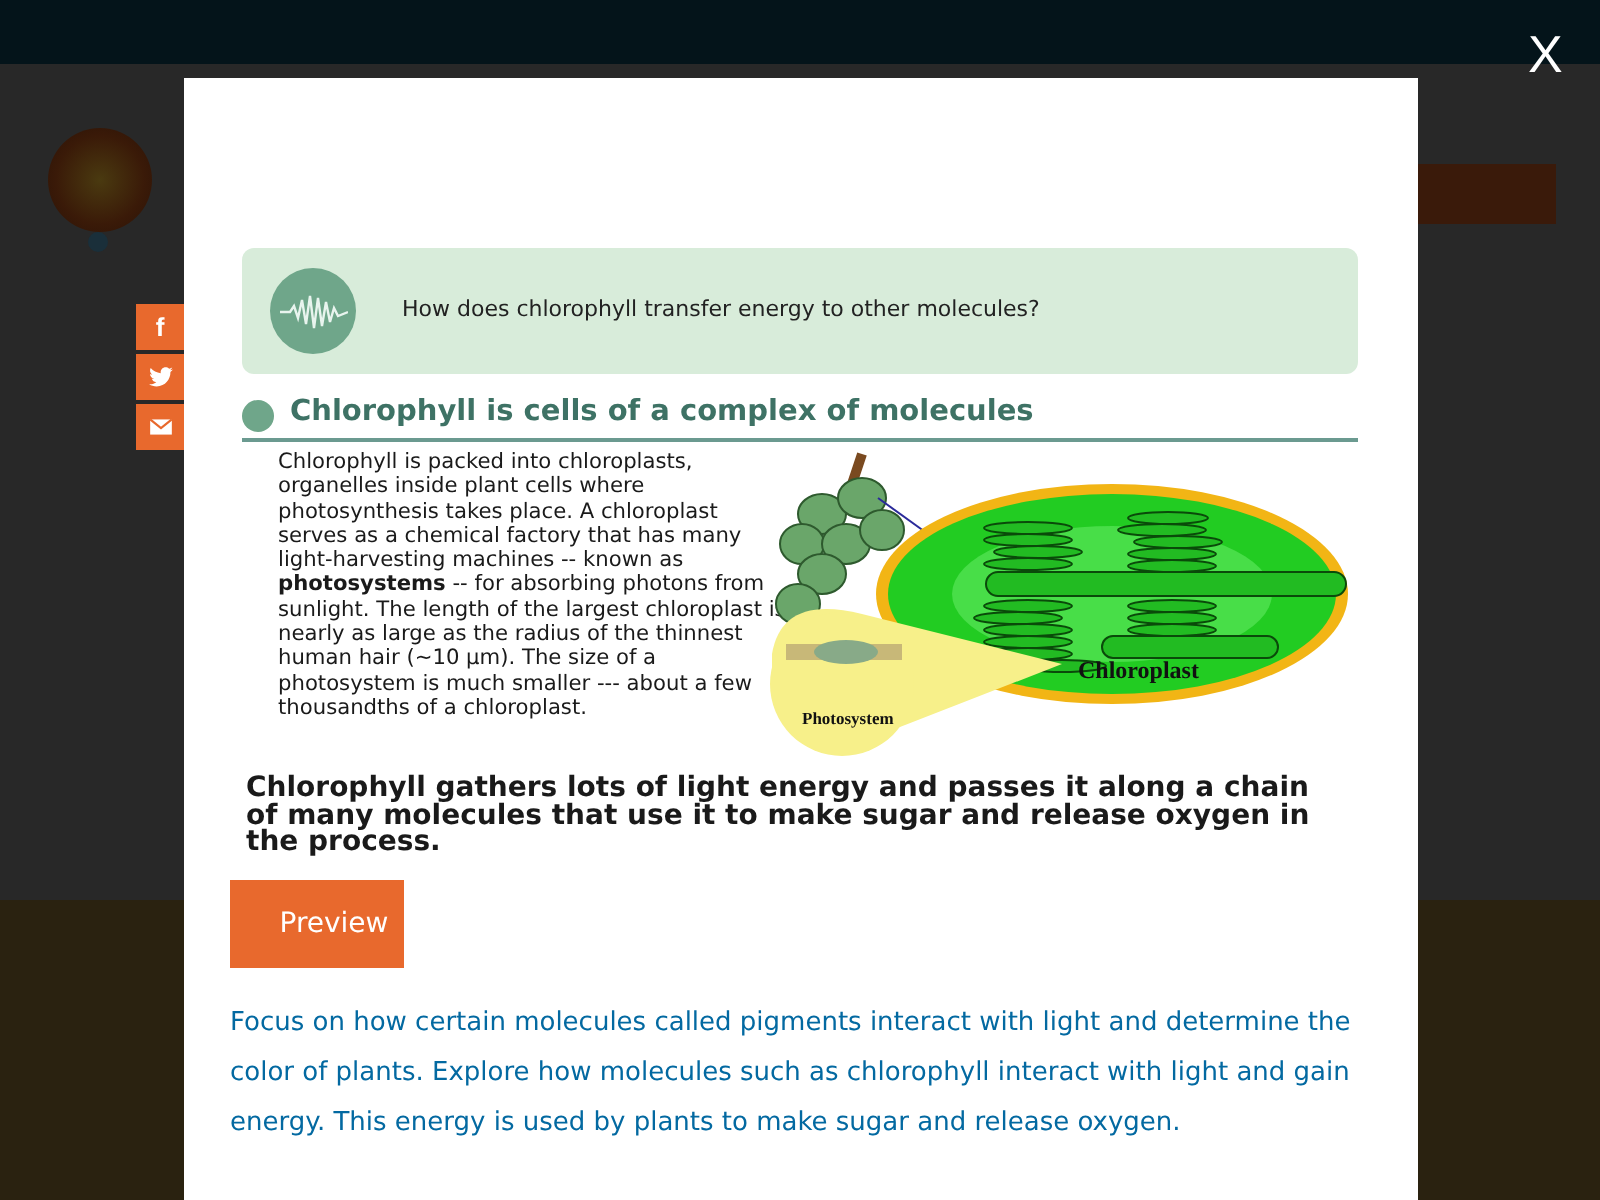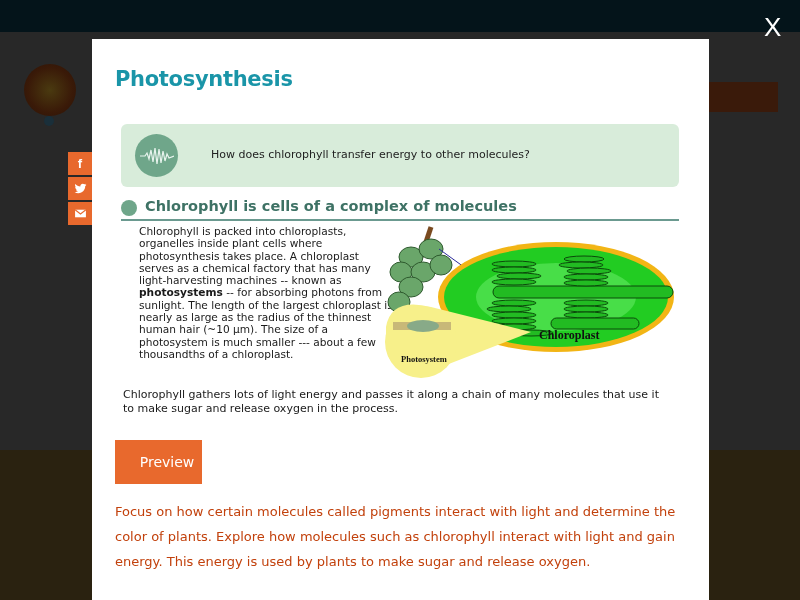--- a/index.html
+++ b/index.html
@@ -27,37 +27,37 @@
              font-family: "Liberation Sans", sans-serif; cursor: pointer; line-height: 30px; }
 
   
   .modal { position: absolute; left: 92px; top: 39px; width: 617px; height: 561px; background: #ffffff; overflow: hidden; }
   .modal-title { position: absolute; left: 23px; top: 28px; font-size: 21px; font-weight: bold; color: #1a95a8;
                  font-family: "DejaVu Sans", sans-serif; letter-spacing: -0.3px; }
 
   .question-box { position: absolute; left: 29px; top: 85px; width: 558px; height: 63px; background: #d8ecda; border-radius: 6px; }
   .question-icon { position: absolute; left: 14px; top: 10px; width: 43px; height: 43px; border-radius: 50%; background: #6fa68a;
                    display: flex; align-items: center; justify-content: center; }
-  .question-text { position: absolute; left: 80px; top: 24px; font-size: 11px; color: #222; font-family: "DejaVu Sans", sans-serif; margin-left: 10px; }
+  .question-text { position: absolute; left: 80px; top: 24px; font-size: 11px; color: #222; font-family: "DejaVu Sans", sans-serif; }
 
   .section-head { position: absolute; left: 29px; top: 160px; width: 558px; height: 22px; border-bottom: 2px solid #6b9a90; }
   .section-icon { position: absolute; left: 0; top: 1px; width: 16px; height: 16px; border-radius: 50%; background: #6fa68a; }
   .section-title { position: absolute; left: 24px; top: -1px; font-size: 14.5px; font-weight: bold; color: #3e7265; font-family: "DejaVu Sans", sans-serif; }
 
   .section-body { position: absolute; left: 31px; top: 186px; width: 255px; font-size: 10.6px; line-height: 12.3px; color: #1a1a1a; font-family: "DejaVu Sans", sans-serif; margin-left: 16px; }
   .section-body b { font-weight: bold; }
 
   .diagram { position: absolute; left: 289px; top: 178px; width: 300px; height: 165px; text-align: right; }
 
-  .section-foot { position: absolute; left: 31px; top: 349px; width: 545px; font-size: 11px; line-height: 13.5px; color: #1a1a1a; font-family: "DejaVu Sans", sans-serif; }
+  .section-foot { position: absolute; left: 31px; top: 349px; width: 545px; font-size: 14px; line-height: 13.5px; color: #1a1a1a; font-family: "DejaVu Sans", sans-serif; font-weight: bold; }
 
   .preview-btn { position: absolute; left: 23px; top: 401px; width: 87px; height: 44px; background: #e8692d; color: #fff;
                  font-size: 14px; font-family: "DejaVu Sans", sans-serif; display: flex; align-items: center; justify-content: center; cursor: pointer; padding-left: 17px; }
 
-  .description { position: absolute; left: 23px; top: 460px; width: 570px; font-size: 13px; line-height: 25px; color: #c2410c; font-family: "DejaVu Sans", sans-serif; }
+  .description { position: absolute; left: 23px; top: 460px; width: 570px; font-size: 13px; line-height: 25px; color: #0369a1; font-family: "DejaVu Sans", sans-serif; }
 </style>
 </head>
 <body>
 
 <div class="bg-topbar"></div>
 <div class="bg-header"></div>
 <div class="bg-logo"></div>
 <div class="bg-logo-dot"></div>
 <div class="bg-orange-btn"></div>
 <div class="bg-footer"></div>
@@ -75,21 +75,20 @@
   </div>
   <div class="share-btn">
     <svg viewBox="0 0 24 24">
         <rect x="2" y="5" width="20" height="14" fill="#fff"></rect>
         <path d="M2 5 L12 13 L22 5" stroke="#e8692d" stroke-width="2" fill="none"></path>
       </svg>
   </div>
 </div>
 
 <div class="modal">
-  <div class="modal-title">Photosynthesis</div>
 
   <div class="question-box">
     <div class="question-icon">
       <svg width="34" height="20" viewBox="0 0 34 20">
         <path d="M0 10 L5 10 L7 7 L9 13 L11 4 L13 16 L15 2 L17 18 L19 3 L21 17 L23 5 L25 15 L27 8 L29 12 L34 10" stroke="#e8f4ee" stroke-width="1.2" fill="none"></path>
       </svg>
     </div>
     <div class="question-text">How does chlorophyll transfer energy to other molecules?</div>
   </div>
 

